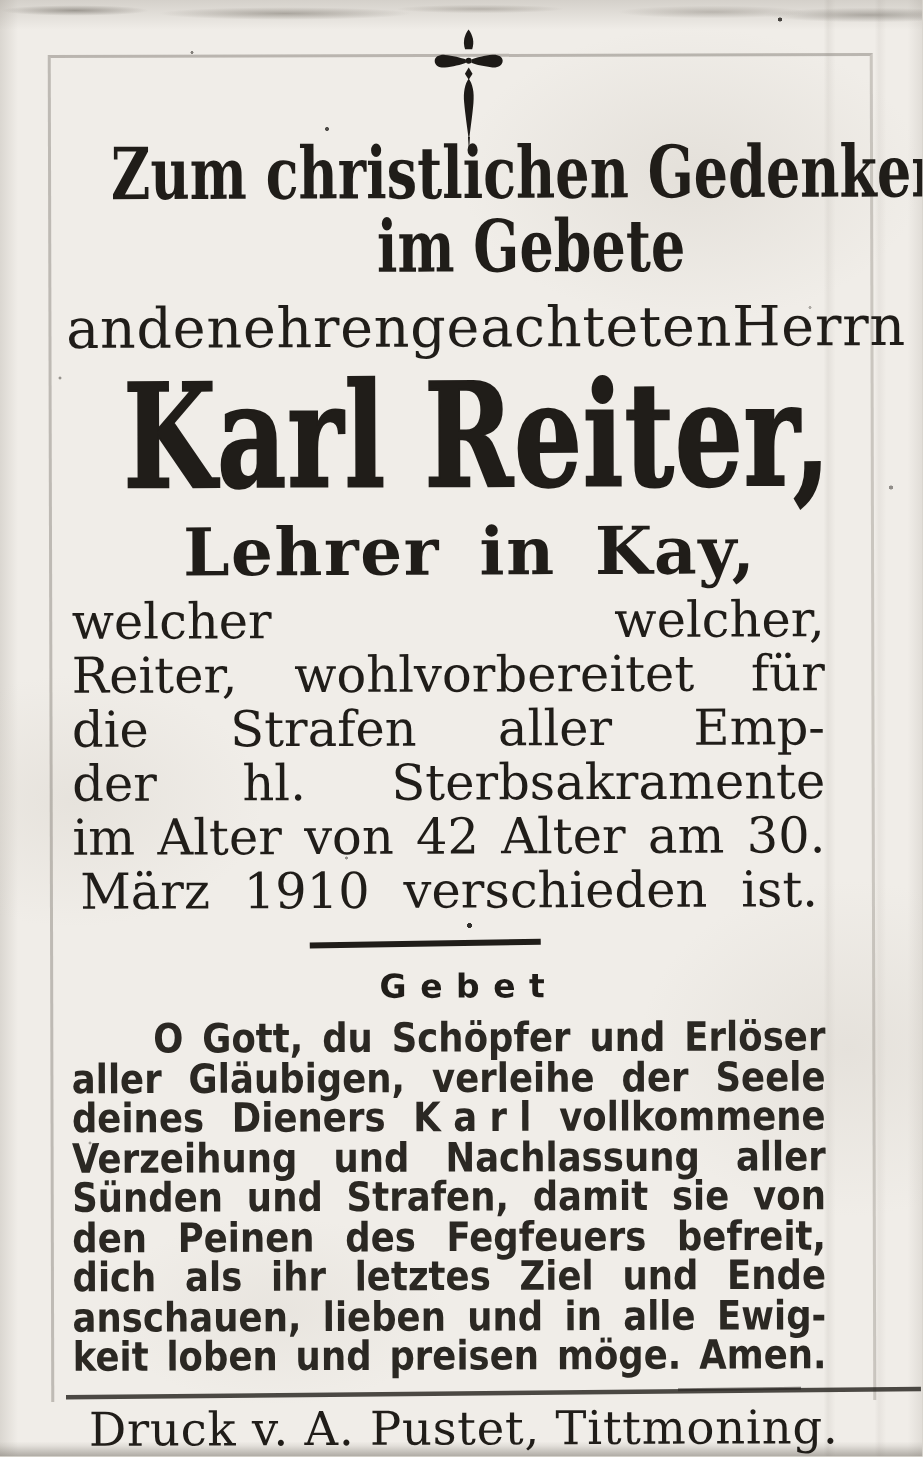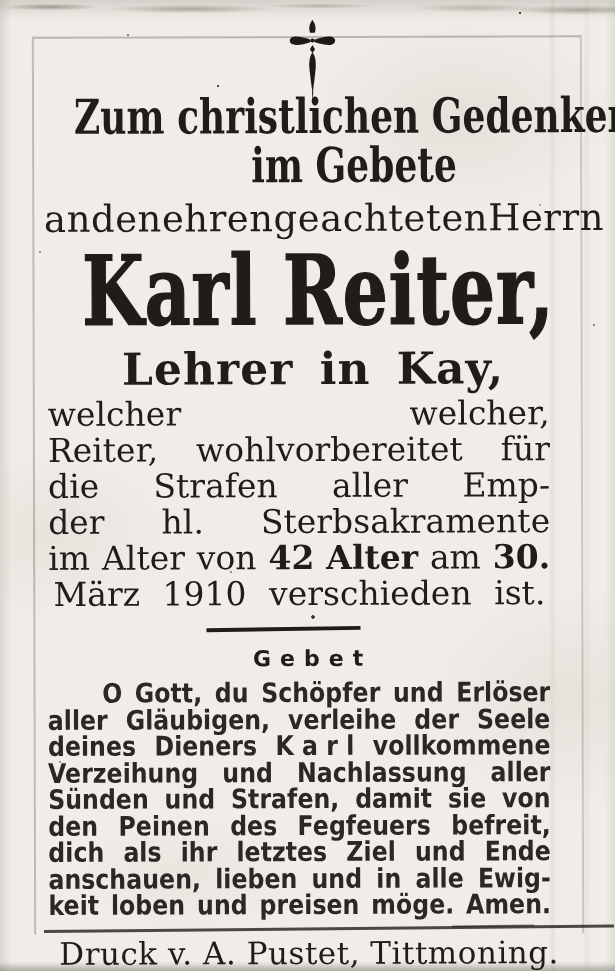--- a/index.html
+++ b/index.html
@@ -72,21 +72,21 @@
   .name .squeeze{display:inline-block;white-space:nowrap;letter-spacing:1px;
     transform:scaleX(.74);transform-origin:50% 0;-webkit-text-stroke:1.5px var(--ink);}
 
   .role{position:absolute;left:6px;top:345px;width:615px;text-align:center;
     font-weight:bold;font-size:44px;line-height:48px;word-spacing:10px;letter-spacing:1px;}
 
   .obituary{position:absolute;left:48px;top:396px;width:502px;
     font-size:33px;line-height:36px;}
 
   .tline.just{display:flex;justify-content:space-between;}
-  .tline .b{font-weight:bold;}
+  .tline .b{font-weight:normal;}
   .tline.center{text-align:center;word-spacing:12px;}
 
   .divider{position:absolute;left:206px;top:627px;width:154px;height:3.5px;
     background:var(--ink);transform:rotate(-.7deg);}
 
   .prayer-title{position:absolute;left:0;top:647px;width:615px;text-align:center;
     font-family:"DejaVu Sans",sans-serif;font-weight:bold;font-size:22px;line-height:24px;
     letter-spacing:9px;text-indent:9px;}
 
   .prayer{position:absolute;left:47px;top:680px;width:573px;

